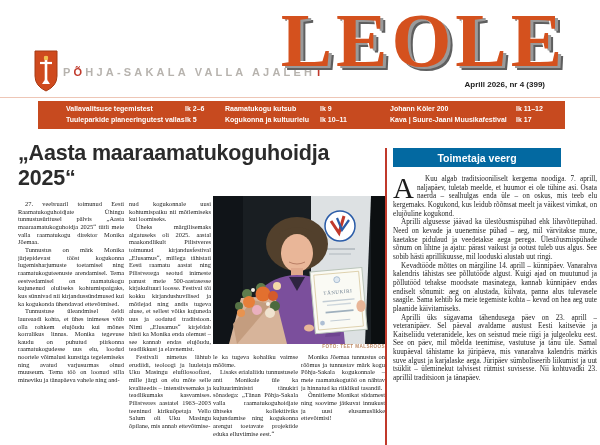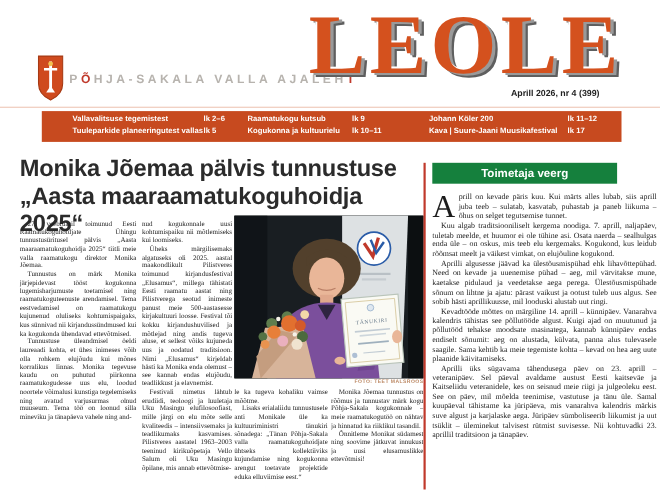--- a/index.html
+++ b/index.html
@@ -59,21 +59,21 @@
   .photo{position:absolute;left:213px;top:196px;width:172px;height:148px;background:#14181b;}
   .photo svg{display:block;width:100%;height:100%;}
   .photo-credit{
     position:absolute;left:213px;top:344px;width:172px;text-align:right;
     font-size:4.6px;font-weight:bold;letter-spacing:0.4px;color:#bd8a66;
   }
   
   .divider{position:absolute;left:385px;top:148px;width:2px;height:297px;background:#c0392b;}
   .editor-head{
     position:absolute;left:393px;top:148px;width:168px;height:19px;
-    background:#15803d;color:#ffffff;font-size:10.5px;font-weight:bold;
+    background:#0369a1;color:#ffffff;font-size:10.5px;font-weight:bold;
     display:flex;align-items:center;justify-content:center;
   }
   .editor-body{
     position:absolute;left:393px;top:175px;width:204px;height:270px;overflow:hidden;
     font-family:"Liberation Serif",serif;font-size:7.2px;line-height:8.65px;
     color:#1c1c1c;text-align:justify;
   }
   .editor-body p{margin:0;text-indent:8px;}
   .editor-body p.first{text-indent:0;}
   .dropcap{
@@ -111,21 +111,20 @@
   <span class="nav-page" style="left:282px;top:4px">lk 9</span>
   <span class="nav-label" style="left:187px;top:15px">Kogukonna ja kultuurielu</span>
   <span class="nav-page" style="left:282px;top:15px">lk 10–11</span>
   <span class="nav-label" style="left:352px;top:4px">Johann Köler 200</span>
   <span class="nav-page" style="left:478px;top:4px">lk 11–12</span>
   <span class="nav-label" style="left:352px;top:15px">Kava | Suure-Jaani Muusikafestival</span>
   <span class="nav-page" style="left:478px;top:15px">lk 17</span>
 </div>
 
 <div class="headline">
-  <div>Monika Jõemaa pälvis tunnustuse</div>
   <div>„Aasta maaraamatukoguhoidja 2025“</div>
 </div>
 
 <div class="col col1">
   <p>27. veebruaril toimunud Eesti Raamatukoguhoidjate Ühingu tunnustusüritusel pälvis „Aasta maaraamatukoguhoidja 2025“ tiitli meie valla raamatukogu direktor Monika Jõemaa.</p>
   <p>Tunnustus on märk Monika järjepidevast tööst kogukonna lugemisharjumuste toetamisel ning raamatukoguteenuste arendamisel. Tema eestvedamisel on raamatukogu kujunenud oluliseks kohtumispaigaks, kus sünnivad nii kirjandussündmused kui ka kogukonda ühendavad ettevõtmised.</p>
   <p>Tunnustuse üleandmisel öeldi laureaadi kohta, et ühes inimeses võib olla rohkem elujõudu kui mõnes korralikus linnas. Monika tegevuse kaudu on puhutud piirkonna raamatukogudesse uus elu, loodud noortele võimalusi kunstiga tegelemiseks ning avatud varjusurmas olnud muuseum. Tema töö on loonud silla mineviku ja tänapäeva vahele ning and-</p>
 </div>
 <div class="col col2">
   <p class="noindent">nud kogukonnale uusi kohtumispaiku nii mõtlemiseks kui loomiseks.</p>
@@ -199,18 +198,18 @@
 <div class="col col4">
   <p>Monika Jõemaa tunnustus on rõõmus ja tunnustav märk kogu Põhja-Sakala kogukonnale – meie raamatukogutöö on nähtav ja hinnatud ka riiklikul tasandil.</p>
   <p>Õnnitleme Monikat südamest ning soovime jätkuvat innukust ja uusi elusamuslikke ettevõtmisi!</p>
 </div>
 
 <div class="divider"></div>
 <div class="editor-head">
   <span>Toimetaja veerg</span>
 </div>
 <div class="editor-body">
-  <p class="first"><span class="dropcap">A</span><span>prill on kevade päris kuu. Kui märts alles lubab, siis aprill juba teeb – sulatab, kasvatab, puhastab ja paneb liikuma – õhus on selget tegutsemise tunnet.</span></p>
+  <p class="first"><span class="dropcap">A</span></p>
   <p>Kuu algab traditsiooniliselt kergema noodiga. 7. aprill, naljapäev, tuletab meelde, et huumor ei ole tühine asi. Osata naerda – sealhulgas enda üle – on oskus, mis teeb elu kergemaks. Kogukond, kus leidub rõõmsat meelt ja väikest vimkat, on elujõuline kogukond.</p>
   <p>Aprilli algusesse jäävad ka ülestõusmispühad ehk lihavõttepühad. Need on kevade ja uuenemise pühad – aeg, mil värvitakse mune, kaetakse pidulaud ja veedetakse aega perega. Ülestõusmispühade sõnum on lihtne ja ajatu: pärast vaikust ja ootust tuleb uus algus. See sobib hästi aprillikuusse, mil looduski alustab uut ringi.</p>
   <p>Kevadtööde mõttes on märgiline 14. aprill – künnipäev. Vanarahva kalendris tähistas see põllutööde algust. Kuigi ajad on muutunud ja põllutööd tehakse moodsate masinatega, kannab künnipäev endas endiselt sõnumit: aeg on alustada, külvata, panna alus tulevasele saagile. Sama kehtib ka meie tegemiste kohta – kevad on hea aeg uute plaanide käivitamiseks.</p>
   <p>Aprilli üks sügavama tähendusega päev on 23. aprill – veteranipäev. Sel päeval avaldame austust Eesti kaitseväe ja Kaitseliidu veteranidele, kes on seisnud meie riigi ja julgeoleku eest. See on päev, mil mõelda teenimise, vastutuse ja tänu üle. Samal kuupäeval tähistame ka jüripäeva, mis vanarahva kalendris märkis suve algust ja karjalaske aega. Jüripäev sümboliseerib liikumist ja uut tsüklit – üleminekut talvisest rütmist suvisesse. Nii kohtuvadki 23. aprillil traditsioon ja tänapäev.</p>
 </div>
 
 </body></html>

